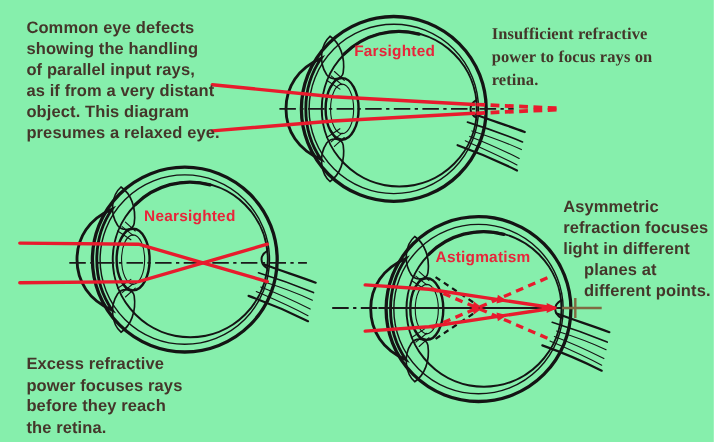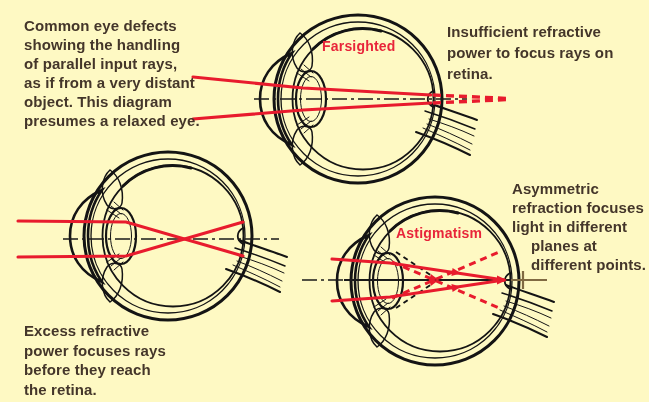--- a/index.html
+++ b/index.html
@@ -6,21 +6,21 @@
     --ray_red:#e81b2d;
     --label_red:#e8253a;
     --text_brown:#44362a;
     --eye_gray:#cbcbcb;
     --ciliary_pink:#d6949e;
     --outline_black:#141414;
     --axis_tan:#806a42;
   }
   html,body{margin:0;padding:0;background:#ffffff;}
   .canvas{
-    position:relative;width:649px;height:402px;background:#fef9c3;overflow:hidden;
+    position:relative;width:649px;height:402px;background:#86efac;overflow:hidden;
     font-family:"Liberation Sans",sans-serif;
   }
   .canvas svg{position:absolute;left:0;top:0;}
   .caption{
     position:absolute;white-space:pre-line;color:var(--text_brown);
     font-size:15px;line-height:19px;font-weight:600;letter-spacing:.1px;
   }
   .eyelabel{
     position:absolute;color:var(--label_red);
     font-size:14px;font-weight:600;letter-spacing:.2px;
@@ -115,24 +115,25 @@
 
   <div class="caption" style="left:24px;top:16px;width:176px;">Common eye defects
 showing the handling
 of parallel input rays,
 as if from a very distant
 object. This diagram
 presumes a relaxed eye.</div>
 
   <div class="eyelabel" style="left:322px;top:38px;">Farsighted</div>
 
-  <div class="caption" style="left:447px;top:21px;width:200px;line-height:21px;">Insufficient refractive
+  <div class="caption" style="left:447px;top:21px;width:200px;line-height:21px;font-family:Liberation Serif, serif;">Insufficient refractive
 power to focus rays on
 retina.</div>
 
+  <div class="eyelabel" style="left:131px;top:188px;">Nearsighted</div>
 
   <div class="caption" style="left:24px;top:321px;width:170px;line-height:19.5px;">Excess refractive
 power focuses rays
 before they reach
 the retina.</div>
 
   <div class="eyelabel" style="left:396px;top:225px;text-align:right;">Astigmatism</div>
 
   <div class="caption" style="left:512px;top:179px;width:140px;">Asymmetric
 refraction focuses

